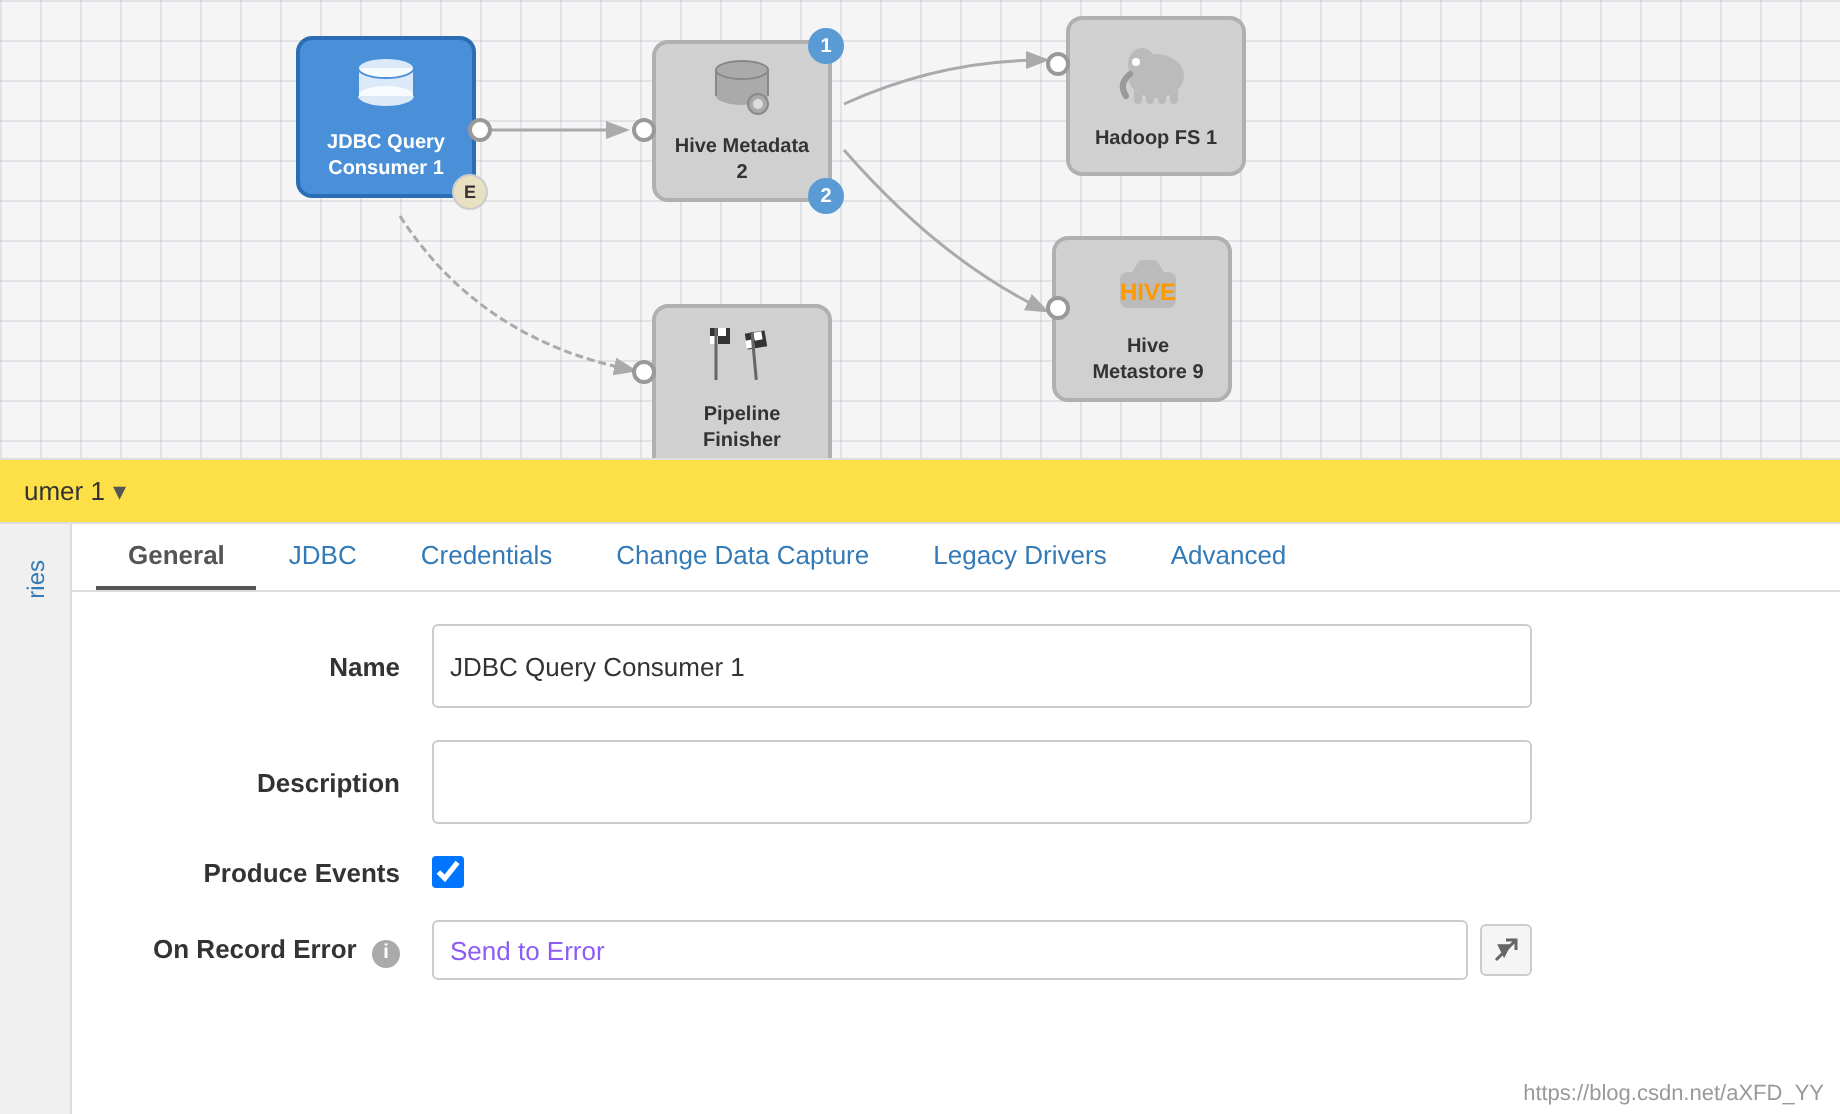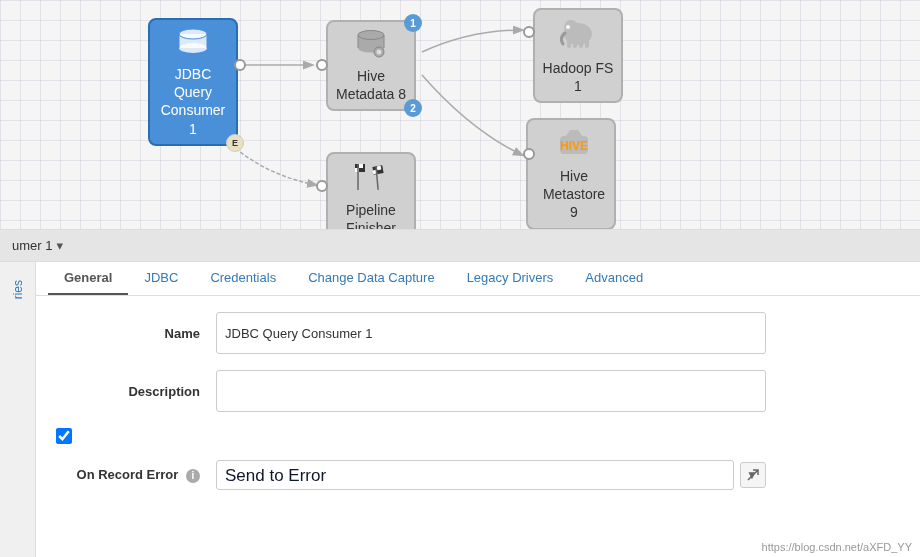--- a/index.html
+++ b/index.html
@@ -44,23 +44,23 @@
       background: #4a90d9;
       border-color: #2a6db5;
       color: #fff;
     }
     .node-icon {
       font-size: 28px;
       margin-bottom: 4px;
       line-height: 1;
     }
     .node-label {
-      font-size: 14px;
+      font-size: 10px;
       line-height: 1.3;
-      font-weight: normal;
+      font-weight: bold;
     }
     .node-badge {
       position: absolute;
       top: -8px;
       right: -8px;
       background: #5b9bd5;
       color: #fff;
       border-radius: 50%;
       width: 18px;
       height: 18px;
@@ -113,21 +113,21 @@
     
     #arrows-svg {
       position: absolute;
       top: 0; left: 0;
       width: 100%; height: 100%;
       pointer-events: none;
     }
 
     
     #breadcrumb-bar {
-      background: #e5e5e5;
+      background: #fde047;
       border-bottom: 1px solid #ddd;
       padding: 6px 12px;
       display: flex;
       align-items: center;
       height: 32px;
       text-align: center;
     }
     #breadcrumb-bar span {
       font-size: 13px;
       color: #333;
@@ -212,22 +212,22 @@
       position: relative;
       display: flex;
       align-items: center;
     }
     .form-select {
       flex: 1;
       height: 30px;
       border: 1px solid #ccc;
       border-radius: 3px;
       padding: 4px 28px 4px 8px;
-      font-size: 17px;
-      color: #0f172a;
+      font-size: 13px;
+      color: #8b5cf6;
       appearance: none;
       -webkit-appearance: none;
       background: #fff;
       cursor: pointer;
       outline: none;
     }
     .select-arrow {
       position: absolute;
       right: 8px;
       pointer-events: none;
@@ -327,21 +327,21 @@
         <rect x="3" y="5" width="26" height="13" fill="#aaa"></rect>
         <ellipse cx="16" cy="18" rx="13" ry="4.5" fill="#aaa"></ellipse>
         <ellipse cx="16" cy="5" rx="13" ry="4.5" fill="none" stroke="#888" stroke-width="1"></ellipse>
         <line x1="3" y1="5" x2="3" y2="18" stroke="#888" stroke-width="1"></line>
         <line x1="29" y1="5" x2="29" y2="18" stroke="#888" stroke-width="1"></line>
 
         <circle cx="24" cy="22" r="5" fill="#aaa" stroke="#888" stroke-width="1"></circle>
         <circle cx="24" cy="22" r="2.5" fill="#ddd"></circle>
       </svg>
     </div>
-    <div class="node-label">Hive Metadata 8</div>
+    <div class="node-label">Hive Metadata 2</div>
     <div class="node-badge-2">2</div>
   </div>
 
   <div class="node node-gray" style="left:533px; top:8px;">
     <div class="node-icon">
       <svg width="38" height="32" viewBox="0 0 38 32">
 
         <ellipse cx="19" cy="16" rx="14" ry="11" fill="#bbb"></ellipse>
         <ellipse cx="12" cy="10" rx="7" ry="8" fill="#bbb"></ellipse>
         <rect x="8" y="20" width="4" height="10" rx="2" fill="#bbb"></rect>
@@ -418,20 +418,21 @@
       <div class="form-label">Name</div>
       <input class="form-input" type="text" value="JDBC Query Consumer 1" style="">
     </div>
 
     <div class="form-row">
       <div class="form-label">Description</div>
       <input class="form-input" type="text" value="" style="">
     </div>
 
     <div class="form-row">
+      <div class="form-label">Produce Events</div>
       <input class="form-checkbox" type="checkbox" checked="" style="">
     </div>
 
     <div class="form-row">
       <div class="form-label">
         <span>On Record Error</span>
         <span class="info-icon" title="Information">i</span>
       </div>
       <div class="form-select-wrapper">
         <select class="form-select">

